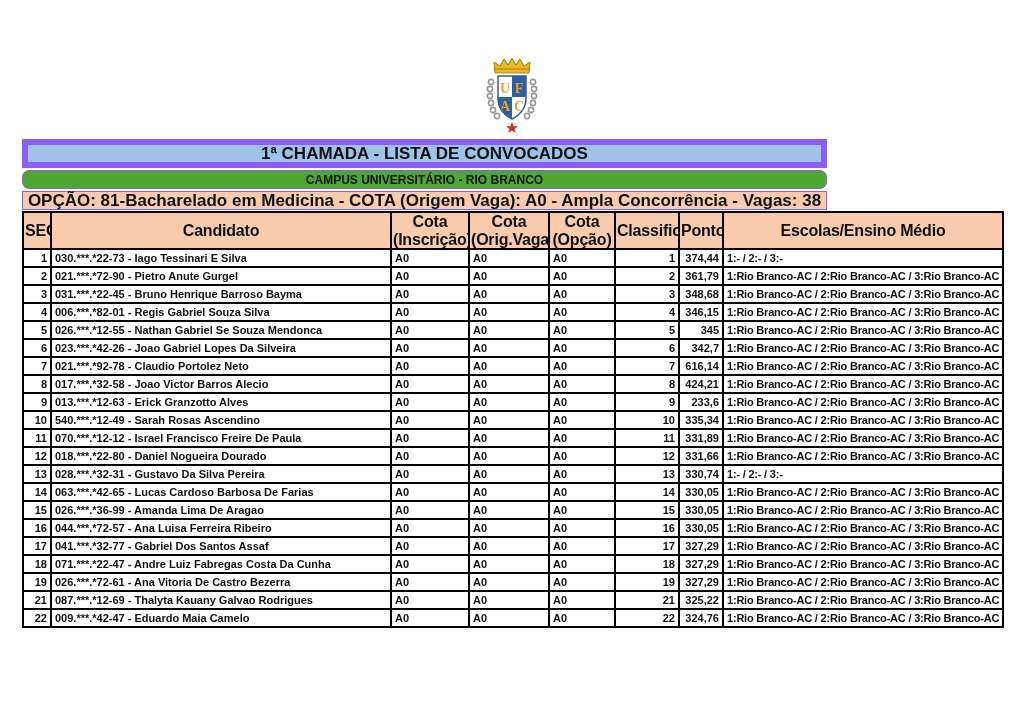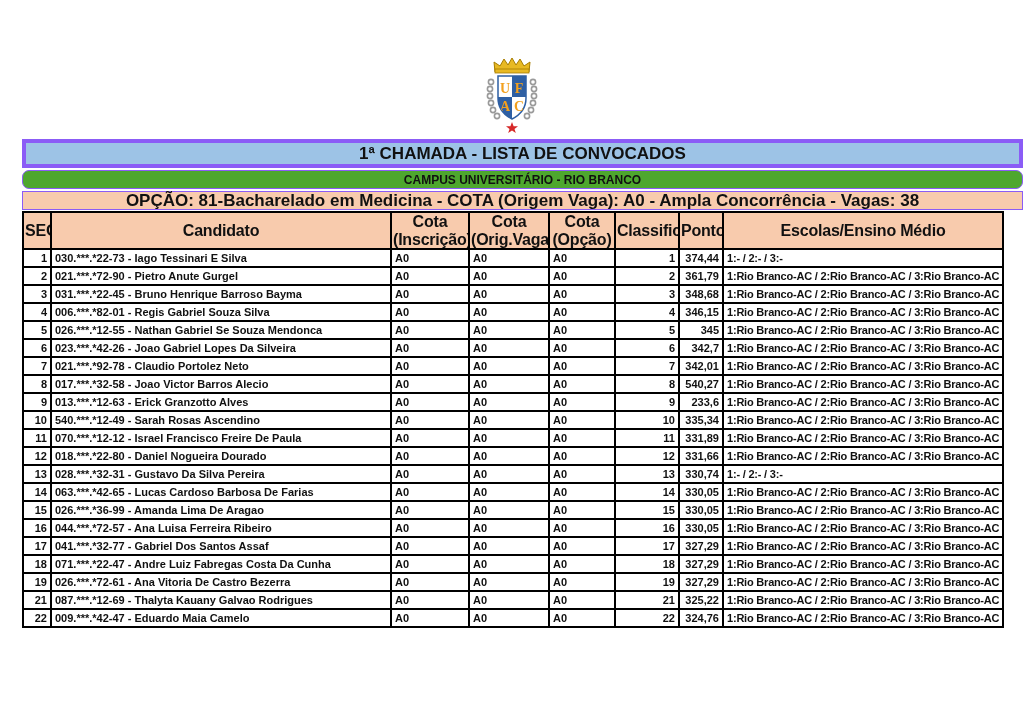--- a/index.html
+++ b/index.html
@@ -3,23 +3,23 @@
 <meta charset="utf-8">
 <style>
   html,body{margin:0;padding:0;background:#ffffff;}
   body{
     width:1024px;height:724px;position:relative;overflow:hidden;
     font-family:"Liberation Sans", sans-serif;
     -webkit-font-smoothing:antialiased;
   }
   .logo{position:absolute;top:56px;left:50%;transform:translateX(-50%);width:60px;height:80px;}
   .bar{
-    position:absolute;left:22px;width:1001px;box-sizing:border-box;
+    position:absolute;left:22px;width:805px;box-sizing:border-box;
     display:flex;align-items:center;justify-content:center;
-    font-weight:700;color:#111;border:4px solid #8b5cf6;text-align:center;
+    font-weight:700;color:#111;border:6px solid #8b5cf6;text-align:center;
   }
   .title-bar{top:139px;height:29px;font-size:17px;background:var(--title-bg,#9DC3E6);}
   .campus-bar{top:170px;height:19px;font-size:12px;border-width:1px;background:var(--campus-bg,#4EA72E);border-radius:7px;}
   .option-bar{top:191px;height:19px;font-size:17px;border-width:1px;background:var(--option-bg,#F8CBAD);}
   table.main{
     position:absolute;top:211px;left:22px;width:980px;
     border-collapse:collapse;table-layout:fixed;
   }
   table.main th, table.main td{
     border:2px solid #000;box-sizing:border-box;
@@ -171,31 +171,31 @@
     <td class="num">342,7</td>
     <td class="txt escolas">1:Rio Branco-AC / 2:Rio Branco-AC / 3:Rio Branco-AC</td>
   </tr>
       <tr>
     <td class="num">7</td>
     <td class="txt">021.***.*92-78 - Claudio Portolez Neto</td>
     <td class="txt">A0</td>
     <td class="txt">A0</td>
     <td class="txt">A0</td>
     <td class="num">7</td>
-    <td class="num">342,01</td>
+    <td class="num">616,14</td>
     <td class="txt escolas">1:Rio Branco-AC / 2:Rio Branco-AC / 3:Rio Branco-AC</td>
   </tr>
       <tr>
     <td class="num">8</td>
     <td class="txt">017.***.*32-58 - Joao Victor Barros Alecio</td>
     <td class="txt">A0</td>
     <td class="txt">A0</td>
     <td class="txt">A0</td>
     <td class="num">8</td>
-    <td class="num">540,27</td>
+    <td class="num">424,21</td>
     <td class="txt escolas">1:Rio Branco-AC / 2:Rio Branco-AC / 3:Rio Branco-AC</td>
   </tr>
       <tr>
     <td class="num">9</td>
     <td class="txt">013.***.*12-63 - Erick Granzotto Alves</td>
     <td class="txt">A0</td>
     <td class="txt">A0</td>
     <td class="txt">A0</td>
     <td class="num">9</td>
     <td class="num">233,6</td>

